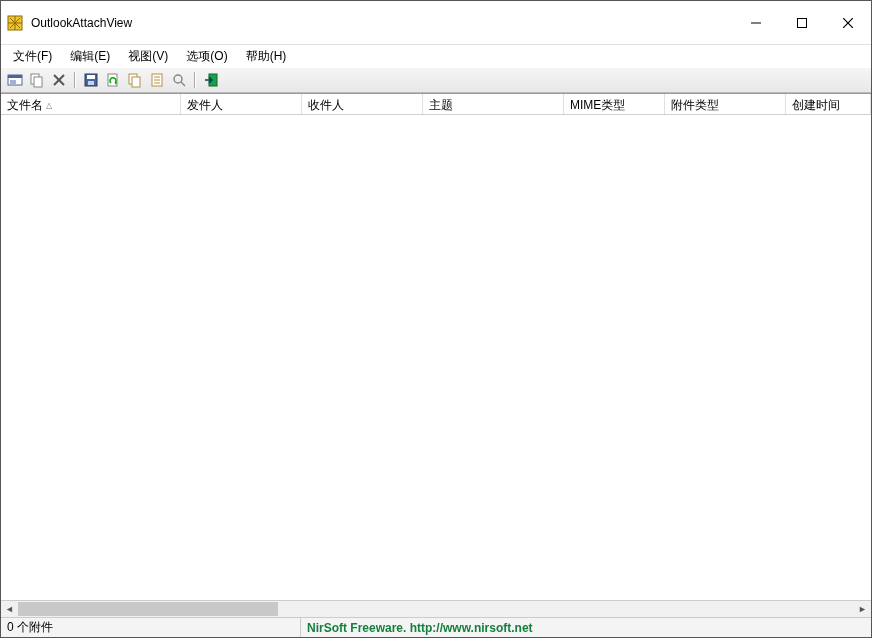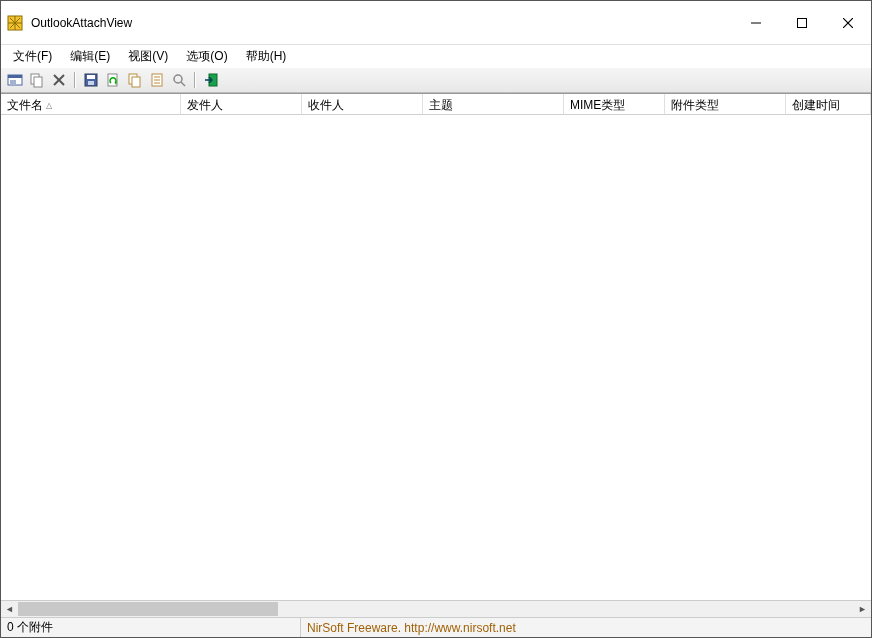--- a/index.html
+++ b/index.html
@@ -22,21 +22,21 @@
   .hcell { border-right:1px solid #e0e0e0; padding:3px 6px 0 6px; white-space:nowrap; overflow:hidden; display:flex; align-items:center; gap:3px; }
   .sort-caret { font-size:8px; color:#777; }
   .content { flex:1; background:#fff; }
   .hscroll { height:17px; background:#f0f0f0; border-top:1px solid #ccc; display:flex; align-items:center; }
   .scroll-btn { width:17px; height:16px; background:#f0f0f0; display:flex; align-items:center; justify-content:center; color:#555; font-size:9px; }
   .scroll-track { flex:1; height:16px; background:#f0f0f0; position:relative; }
   .scroll-thumb { position:absolute; left:0; top:1px; bottom:1px; width:260px; background:#c8c8c8; border-radius:0; }
   .statusbar { height:20px; border-top:1px solid #ccc; display:flex; align-items:center; background:#f4f4f4; font-size:12px; }
   .status-cell { padding:0 6px; height:100%; display:flex; align-items:center;text-align:center; }
   .status-left { width:300px; border-right:1px solid #ccc; }
-  .status-link { color:#a16207; font-weight:normal; }
+  .status-link { color:#15803d; font-weight:bold; }
 </style>
 </head>
 <body>
 
 <div class="window">
 
   <div class="titlebar">
     <span class="title-icon">
       <svg width="16" height="16" viewBox="0 0 16 16">
         <rect x="1" y="1" width="14" height="14" fill="#f4c430" stroke="#8a6d00"></rect>

